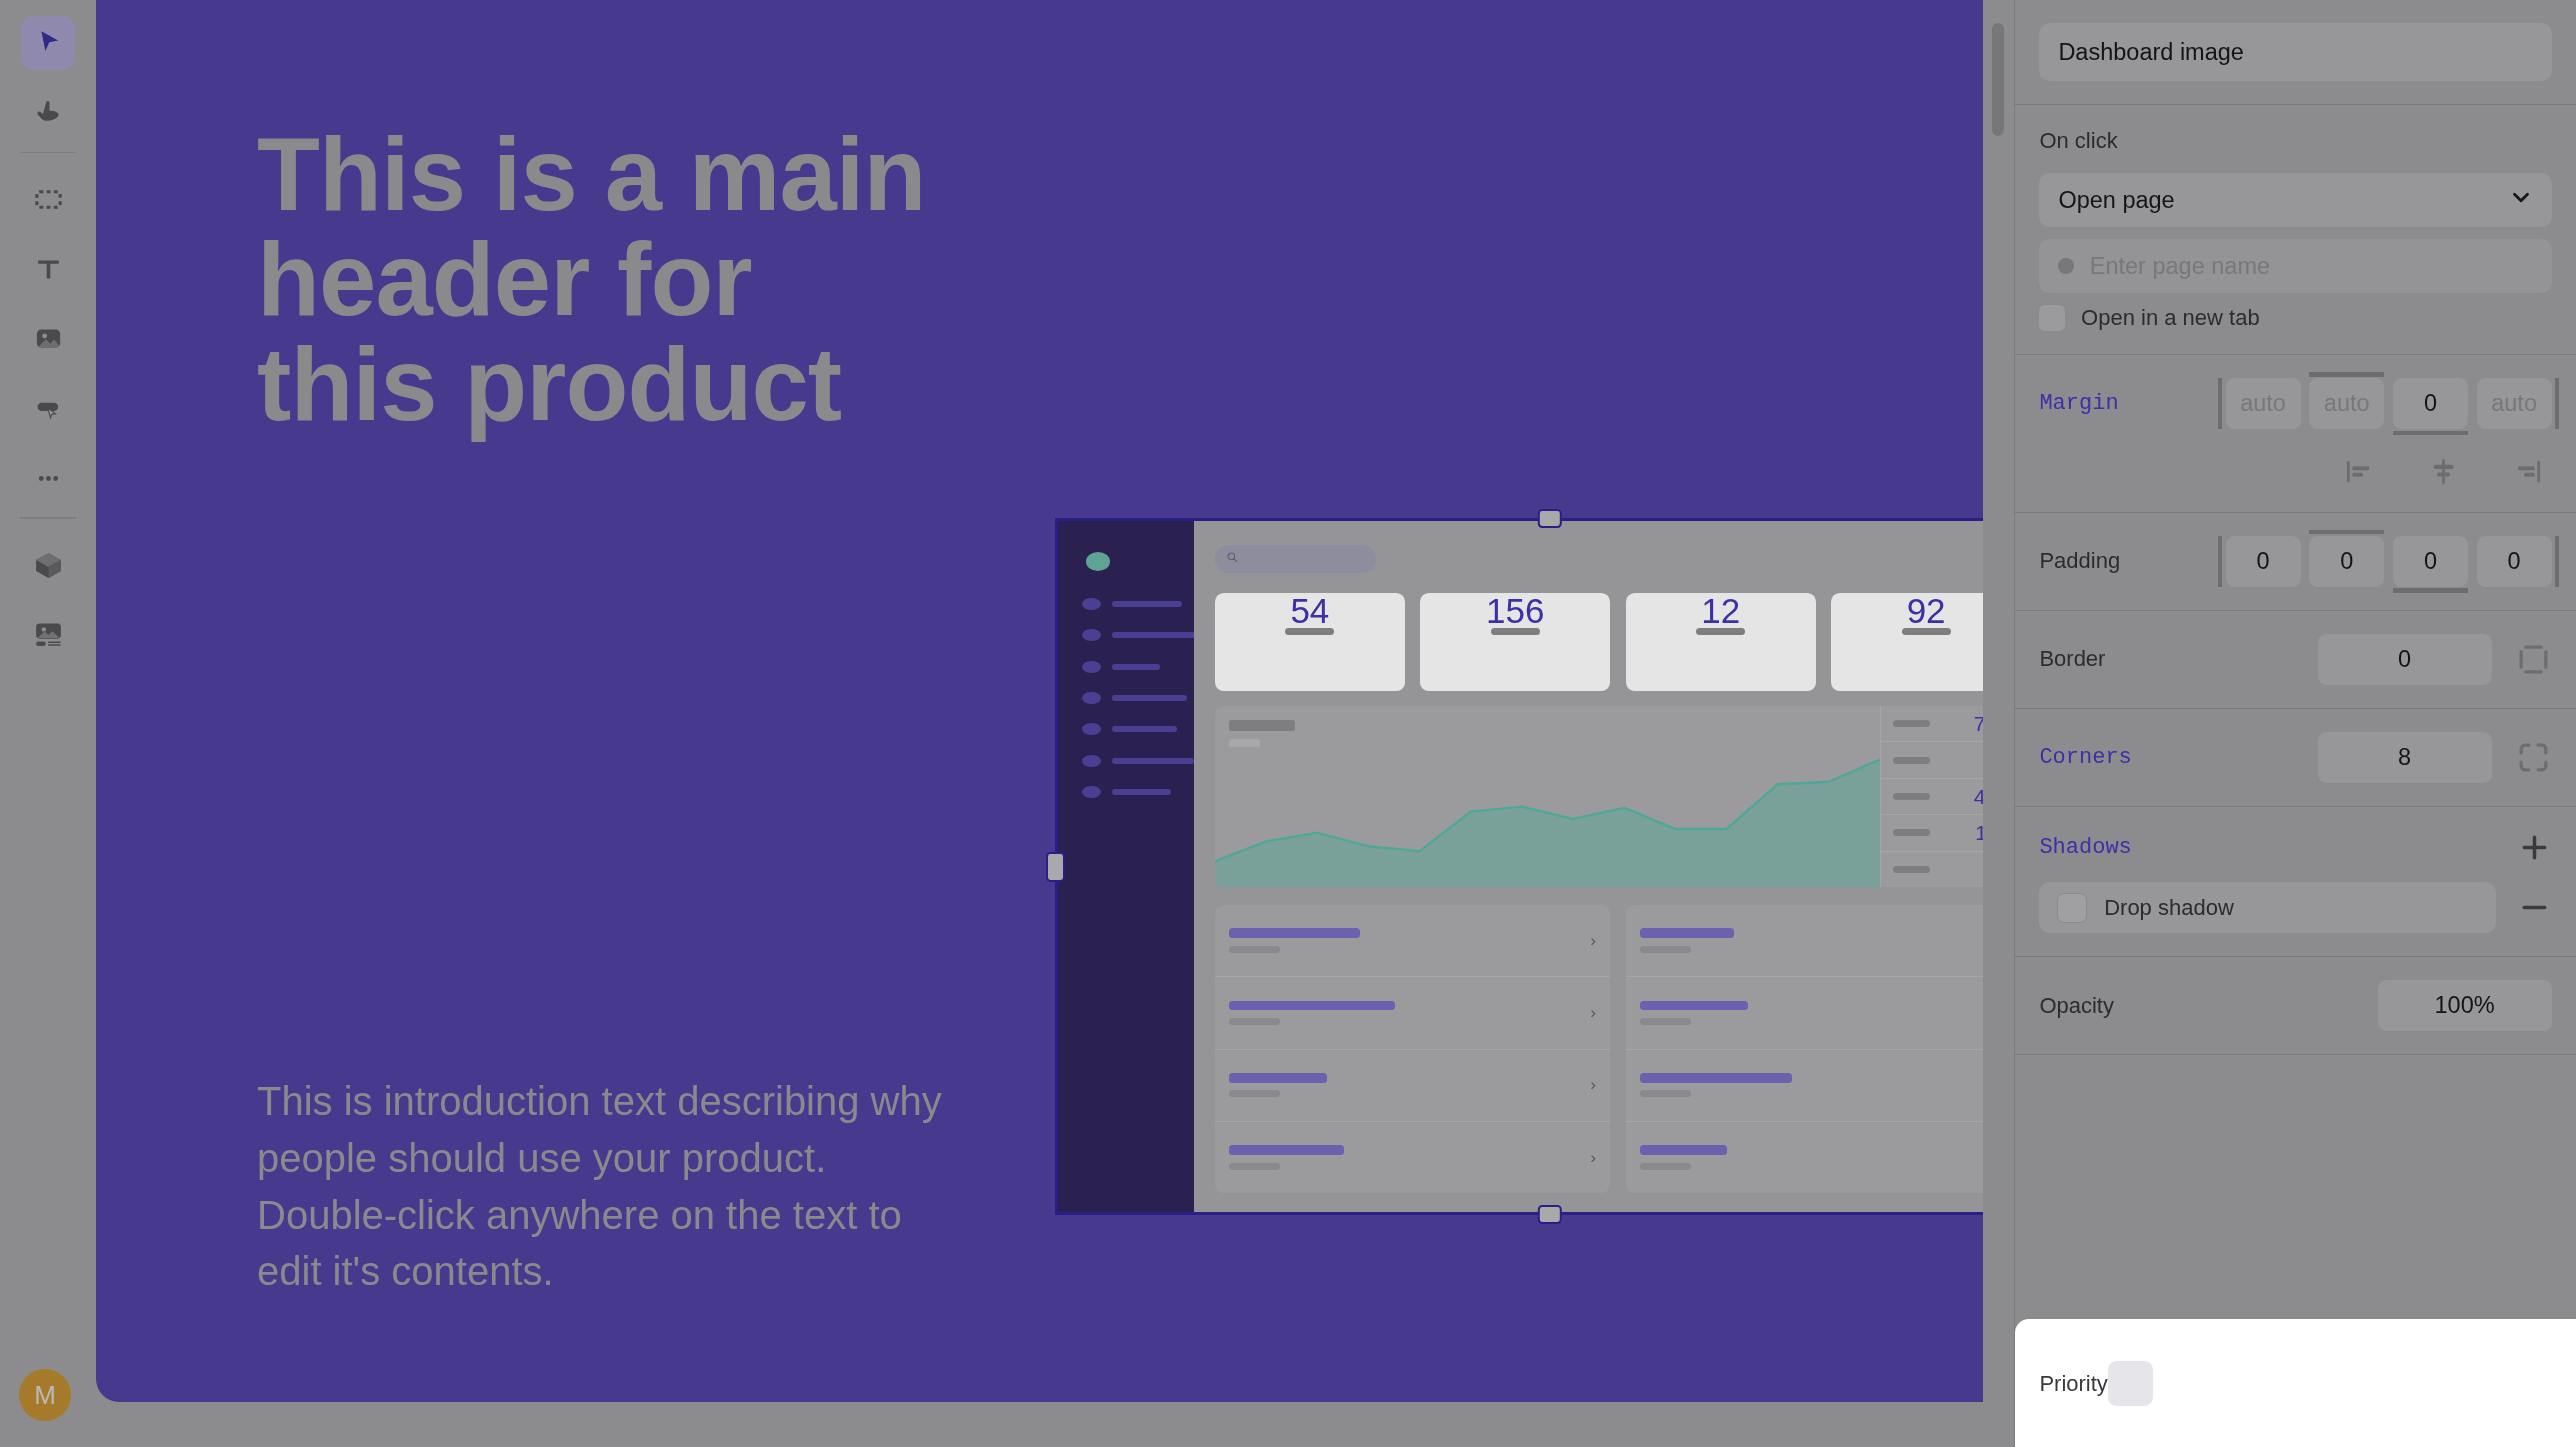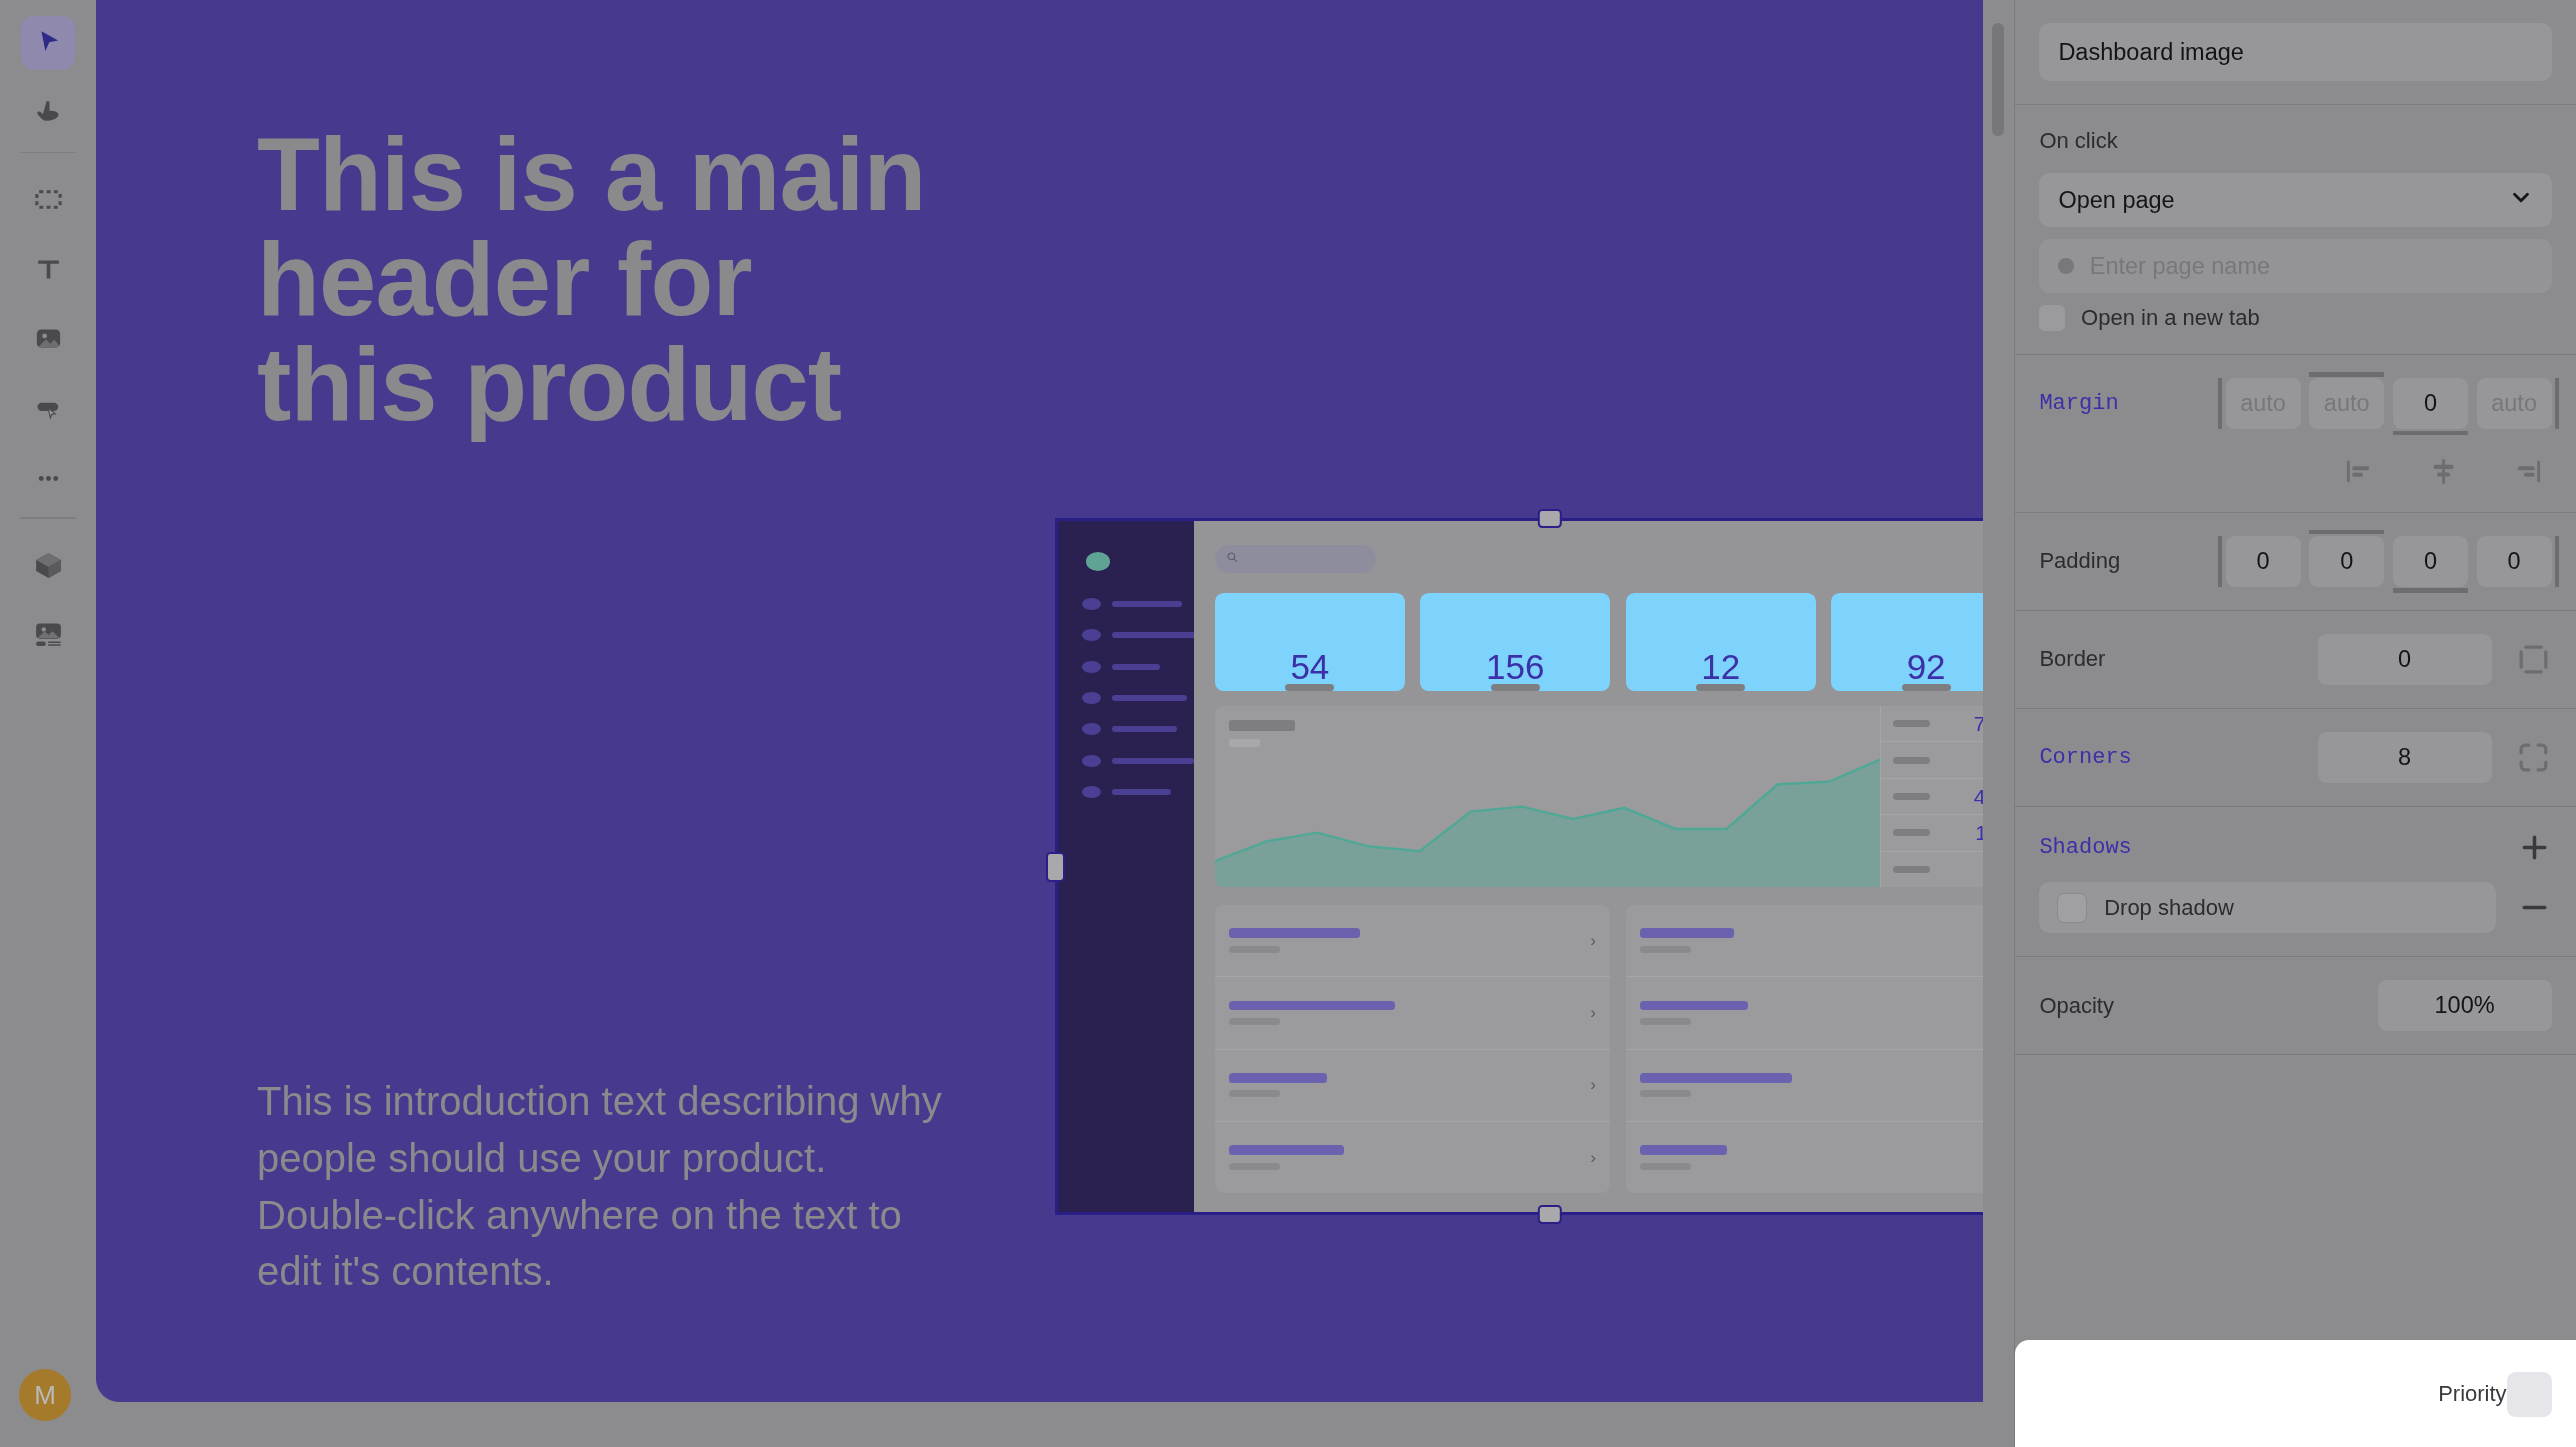--- a/index.html
+++ b/index.html
@@ -80,22 +80,22 @@
     position:absolute; left:21px; top:24.4px; width:161px; height:28px;
     background:#8d8d9e; border-radius:14px;
     display:flex;align-items:center; padding-left:10.5px;
   }
   #avatar-circle{
     position:absolute; right:23px; top:23px; width:31px;height:31px;
     border-radius:50%; background:#81818d;
   }
   #stats{ position:absolute; left:21px; right:21px; top:72px; display:flex; gap:15.7px; }
   .stat{
-    flex:1; height:98px; background:#7dd3fc; border-radius:8.7px;
-    display:flex;flex-direction:column;align-items:center;justify-content:flex-end;
+    flex:1; height:98px; background:#e5e5e5; border-radius:8.7px;
+    display:flex;flex-direction:column;align-items:center;justify-content:flex-start;
   }
   .stat-num{ font-size:35px; color:#3b30a8; font-weight:400; line-height:1; }
   .stat-lbl{ width:49px;height:7px;border-radius:3.5px; background:#7e7e80; }
 
   #chartcard{
     position:absolute; left:21px; right:21px; top:185px; height:181px;
     background:#9b9b9d; border-radius:8.7px; display:flex; overflow:hidden;
   }
   #chartleft{ position:relative; flex:1 1 auto; border-right:0.9px solid #a6a6a8; }
   .ph-title{ position:absolute; left:14px; top:14px; width:66px;height:11.3px;border-radius:2.6px;background:#7e7e80; }
@@ -198,23 +198,23 @@
   }
   .shadow-pill{
     flex:1; height:51px; background:#97979a; border-radius:10.5px;
     display:flex;align-items:center;gap:17.4px; padding:0 17.4px;
   }
   .shadow-cb{ width:30px;height:30px;border-radius:7px;background:#a0a0a3;border:1.7px solid #8a8a8d; }
   .opwrap{ display:flex;align-items:center;justify-content:space-between; }
   .opval{ width:174px; }
 
   #priority{
-    position:absolute; left:0; right:0; bottom:0; height:108px;
+    position:absolute; left:0; right:0; bottom:0; height:129px;
     background:#ffffff; border-top-left-radius:14px;
-    display:flex; align-items:center; justify-content:flex-end;
+    display:flex; align-items:center; justify-content:flex-start;
     padding:0 24.4px;
   }
   #priority .label{ color:#3a3a3c; }
   #prio-toggle{ width:45px;height:45px;border-radius:8.7px;background:#e6e6ea; }
   .icon-btn{ cursor:pointer; display:flex;align-items:center;justify-content:center; }
 </style>
 </head>
 <body>
 
 <div id="toolbar">

